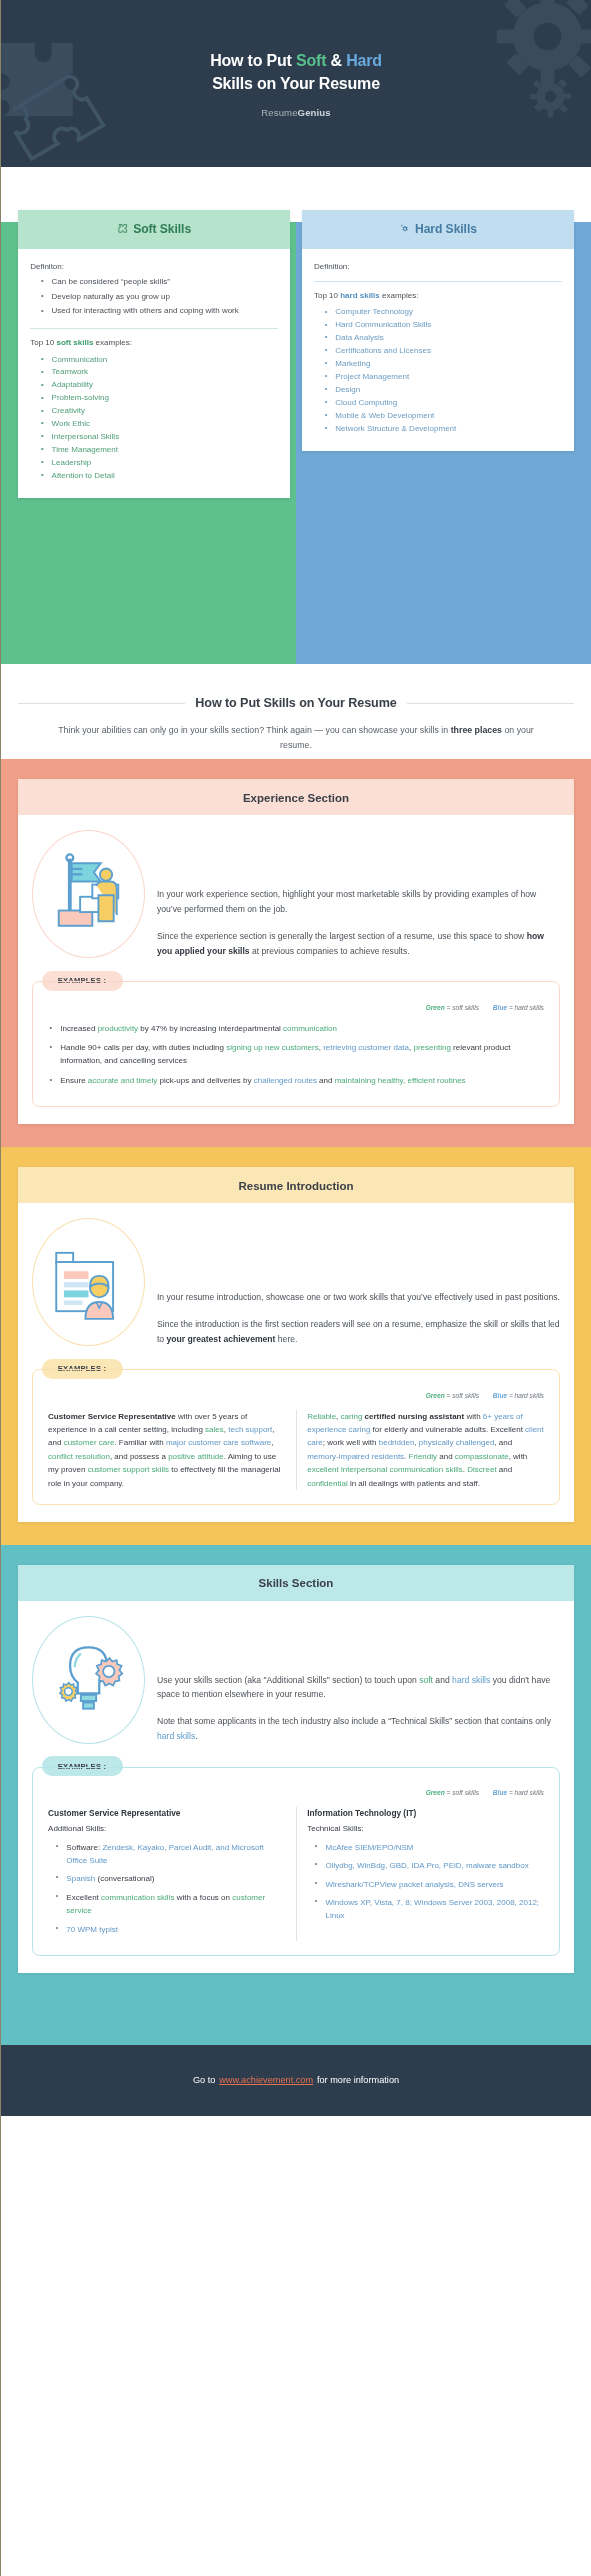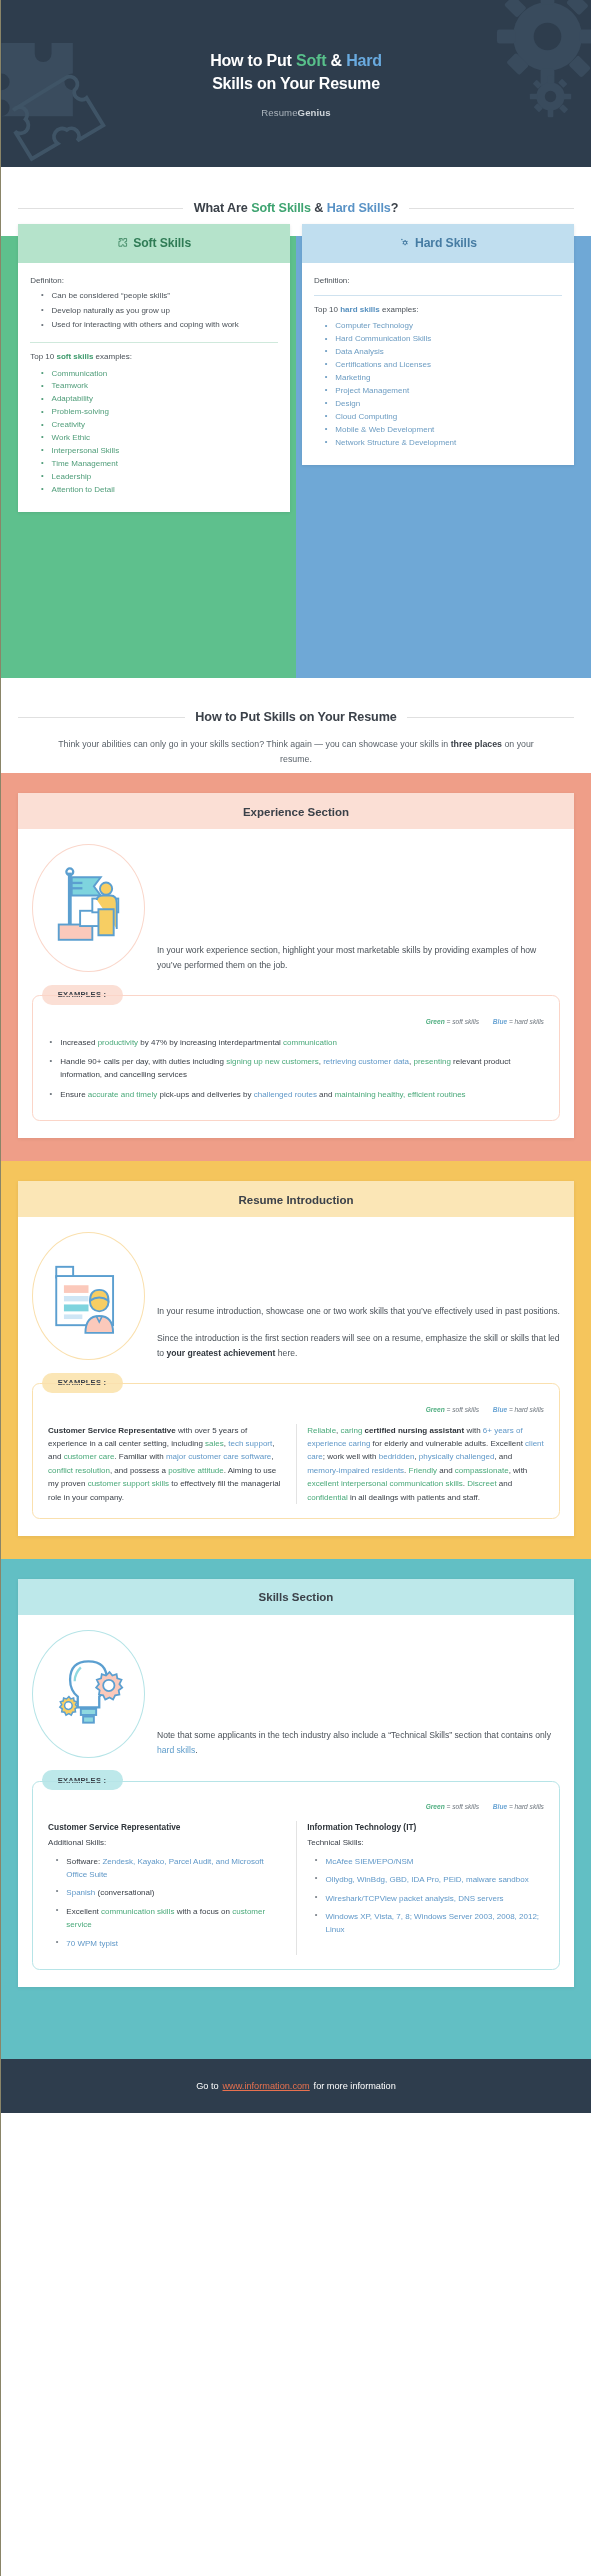--- a/index.html
+++ b/index.html
@@ -287,21 +287,21 @@
   ul.mini li::before {
     content: "•";
     position: absolute; left: 1.5px; top: -0.8px;
     color: #7b838b; font-size: 7.6px;
   }
 
   
   .footer-band { height: 49px; background: #62bfc4; }
   .footer {
     background: #2e3d4d;
-    height: 54px;
+    height: 71px;
     display: flex;
     align-items: center;
     justify-content: center;
     font-size: 9.2px;
     color: #ffffff;
   }
   .footer .url { color: #e8714f; margin: 0 3.8px; }
 </style>
 </head>
 <body>
@@ -348,25 +348,20 @@
     <div class="h1">
       <span>How to Put </span><span class="soft">Soft</span><span> &amp; </span><span class="hard">Hard</span><br>
       <span>Skills on Your Resume</span>
     </div>
     <div class="brand">
       <span>Resume</span><b>Genius</b>
     </div>
   </div>
 
   <div class="compare-wrap">
-    <div class="sec-head">
-      <div class="rule"></div>
-      <h2><span>What Are </span><span class="soft">Soft Skills</span><span> &amp; </span><span class="hard">Hard Skills</span><span>?</span></h2>
-      <div class="rule"></div>
-    </div>
 
     <div class="compare-band">
       <div class="band-bg">
         <div class="g"></div>
         <div class="b"></div>
       </div>
       <div class="cards">
 
         <div class="card soft">
           <div class="card-head">
@@ -458,20 +453,21 @@
               <rect x="14" y="78" width="44" height="20" fill="#fbc9bb" stroke="#5b9fd0" stroke-width="2.5"></rect>
               <rect x="42" y="60" width="34" height="20" fill="#ffffff" stroke="#5b9fd0" stroke-width="2.5"></rect>
               <rect x="58" y="44" width="34" height="18" fill="#ffffff" stroke="#5b9fd0" stroke-width="2.5"></rect>
               <circle cx="76" cy="31" r="8" fill="#f7ce63" stroke="#5b9fd0" stroke-width="2.5"></circle>
               <path d="M64 46 q0 -6 8 -6 h10 q8 0 8 10 v34" fill="#f7ce63" stroke="#5b9fd0" stroke-width="2.5"></path>
               <path d="M66 58 h20 v34 h-20z" fill="#f7ce63" stroke="#5b9fd0" stroke-width="2.5"></path>
             </svg>
           </div>
           <div class="copy">
             <p>In your work experience section, highlight your most marketable skills by providing examples of how you’ve performed them on the job.</p>
+            <p><span>Since the experience section is generally the largest section of a resume, use this space to show </span><b>how you applied your skills</b><span> at previous companies to achieve results.</span></p>
           </div>
         </div>
 
         <div class="ex-wrap">
           <div class="ex-tag">EXAMPLES :</div>
           <div class="ex-box">
             <div class="legend">
               <span class="lg">Green</span><span> = soft skills</span><span class="sp"></span><span class="lb">Blue</span><span> = hard skills</span>
             </div>
             <ul class="ex-list">
@@ -547,20 +543,21 @@
                 <path d="M20 0 l4 5 6 -2 1 6 6 2 -3 6 4 5 -5 4 1 6 -6 1 -3 6 -5 -3 -6 3 -3 -6 -6 -1 1 -6 -5 -4 4 -5 -3 -6 6 -2 1 -6 6 2z" fill="#fbc9bb" stroke="#5b9fd0" stroke-width="2.5"></path>
                 <circle cx="19" cy="19" r="8" fill="#ffffff" stroke="#5b9fd0" stroke-width="2.5"></circle>
               </g>
               <g transform="translate(16,62) scale(0.62)">
                 <path d="M20 0 l4 5 6 -2 1 6 6 2 -3 6 4 5 -5 4 1 6 -6 1 -3 6 -5 -3 -6 3 -3 -6 -6 -1 1 -6 -5 -4 4 -5 -3 -6 6 -2 1 -6 6 2z" fill="#f7ce63" stroke="#5b9fd0" stroke-width="3.2"></path>
                 <circle cx="19" cy="19" r="8" fill="#ffffff" stroke="#5b9fd0" stroke-width="3.2"></circle>
               </g>
             </svg>
           </div>
           <div class="copy">
+            <p><span>Use your skills section (aka "Additional Skills" section) to touch upon </span><span class="sk-soft">soft</span><span> and </span><span class="sk-hard">hard skills</span><span> you didn't have space to mention elsewhere in your resume.</span></p>
             <p><span>Note that some applicants in the tech industry also include a “Technical Skills” section that contains only </span><span class="sk-hard">hard skills</span><span>.</span></p>
           </div>
         </div>
 
         <div class="ex-wrap">
           <div class="ex-tag">EXAMPLES :</div>
           <div class="ex-box">
             <div class="legend">
               <span class="lg">Green</span><span> = soft skills</span><span class="sp"></span><span class="lb">Blue</span><span> = hard skills</span>
             </div>
@@ -588,18 +585,18 @@
             </div>
           </div>
         </div>
       </div>
     </div>
   </div>
 
   <div class="footer-band"></div>
   <div class="footer">
     <span>Go to </span>
-      <a class="url" href="#">www.information.com</a>
+      <a class="url" href="#">www.achievement.com</a>
       <span> for more information</span>
   </div>
 
 </div>
 
 
 </body></html>

